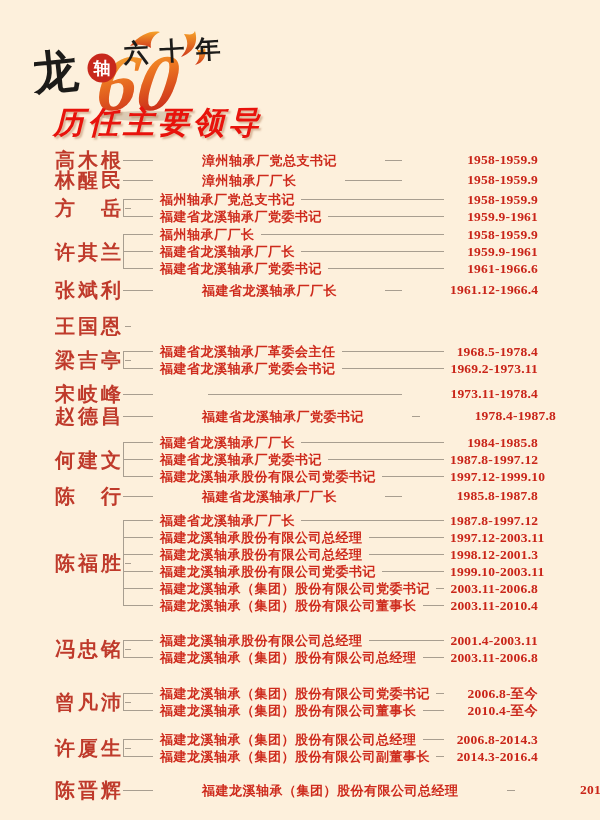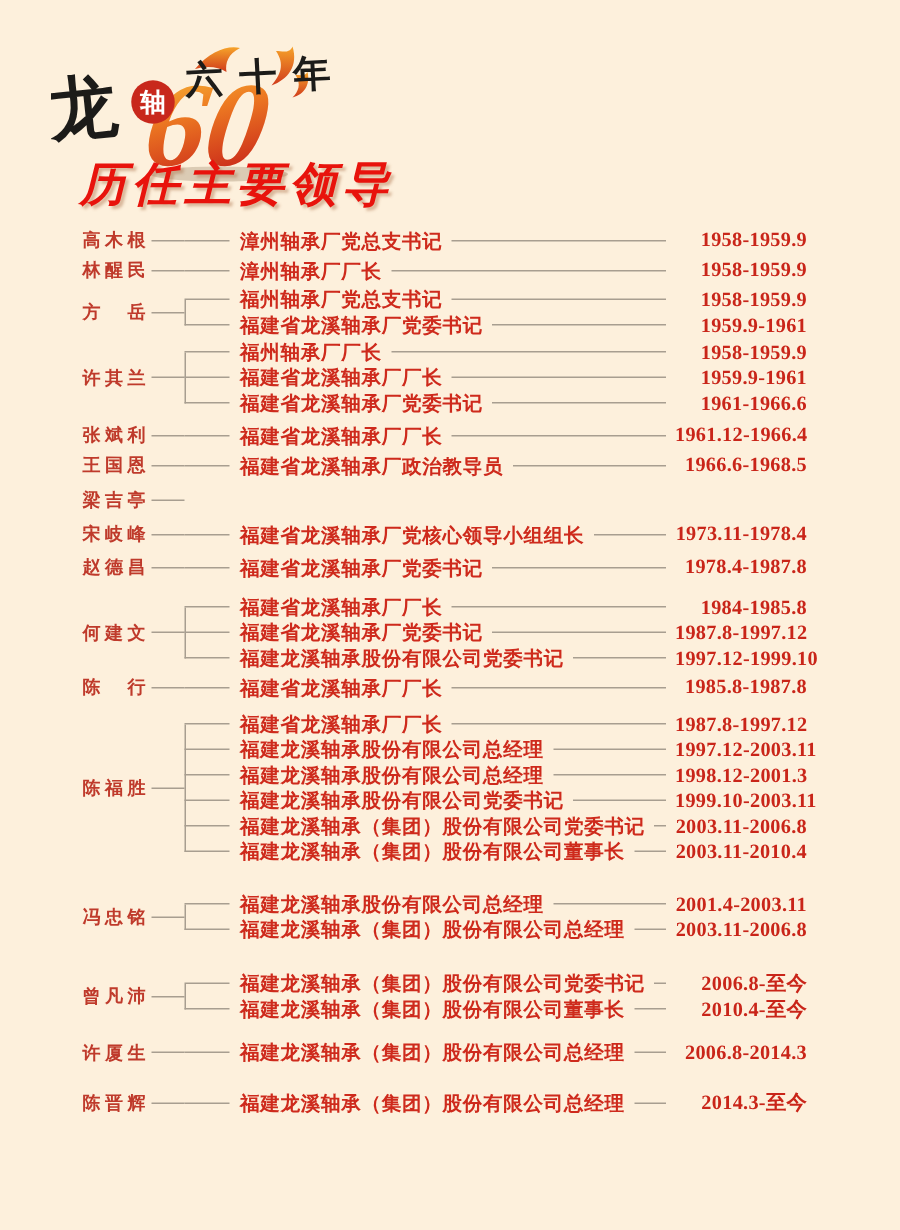--- a/index.html
+++ b/index.html
@@ -21,38 +21,38 @@
   
   .page-title{position:absolute;left:53px;top:102px;font-size:31px;font-weight:bold;
       color:var(--titlered);letter-spacing:4px;font-family:"Liberation Sans",sans-serif;
       text-shadow:2px 2px 2px rgba(170,110,70,.45);font-style:italic;}
 
   
   .list{position:absolute;left:0;top:150px;width:600px;box-sizing:border-box;
         padding:0 62px 0 55px;}
   .group{display:flex;align-items:center;}
   .name-cell{width:68px;flex-shrink:0;display:flex;align-items:center;}
-  .name{font-family:"Liberation Serif",serif;font-weight:bold;font-size:12px;
+  .name{font-family:"Liberation Serif",serif;font-weight:bold;font-size:20px;
         color:var(--namered);letter-spacing:3px;white-space:pre;line-height:1;}
   .name-line{flex:1;min-width:6px;border-top:1.6px solid var(--line);margin-left:1px;}
   .positions{flex:1;position:relative;}
   .multi > .positions::before{content:"";position:absolute;left:0;top:8.5px;bottom:8.5px;
         width:0;border-left:1.6px solid var(--line);}
   .row{display:flex;align-items:center;height:17px;}
-  .single .row{height:20px;}
+  .single .row{height:20px;gap:42px;}
   .branch{width:30px;margin-right:7px;border-top:1.6px solid var(--line);flex-shrink:0;}
   .pos{font-weight:bold;font-size:13px;color:var(--posred);letter-spacing:.5px;
        white-space:nowrap;line-height:1;}
   .lead{flex:1;border-top:1.6px solid var(--line);margin:0 6px;min-width:8px;}
   .period{width:88px;flex-shrink:0;font-family:"Liberation Serif",serif;font-weight:bold;
        font-size:13.5px;color:var(--datered);letter-spacing:.2px;white-space:nowrap;line-height:1;text-align:right;}
 
   
   .g0{margin-bottom:0}.g1{margin-bottom:1px}.g2{margin-bottom:1px}.g3{margin-bottom:3px}
-  .g4{margin-bottom:0}.g5{margin-bottom:7px}.g6{margin-bottom:7px}.g7{margin-bottom:2px}
+  .g4{margin-bottom:16px}.g5{margin-bottom:7px}.g6{margin-bottom:7px}.g7{margin-bottom:2px}
   .g8{margin-bottom:8px}.g9{margin-bottom:1px}.g10{margin-bottom:6px}.g11{margin-bottom:18px}
   .g12{margin-bottom:19px}.g13{margin-bottom:12px}.g14{margin-bottom:15px}.g15{margin-bottom:0}
 </style>
 </head>
 <body>
 
 <div class="page">
 
   <svg class="logo" viewBox="0 0 220 102" width="220" height="102" aria-hidden="true">
     <defs>
@@ -180,46 +180,51 @@
           <span class="period">1961.12-1966.4</span>
         </div>
       </div>
     </div>
 
     <div class="group single g5">
       <div class="name-cell">
         <span class="name">王国恩</span>
         <span class="name-line"></span>
       </div>
-      <div class="positions">
-        <div class="row">
-          <span class="branch"></span>
-          <span class="pos">福建省龙溪轴承厂政治教导员</span>
-          <span class="lead"></span>
-          <span class="period">1966.6-1968.5</span>
-        </div>
-      </div>
     </div>
 
     <div class="group multi g6">
       <div class="name-cell">
         <span class="name">梁吉亭</span>
         <span class="name-line"></span>
       </div>
+      <div class="positions">
+        <div class="row">
+          <span class="branch"></span>
+          <span class="pos">福建省龙溪轴承厂革委会主任</span>
+          <span class="lead"></span>
+          <span class="period">1968.5-1978.4</span>
+        </div>
+        <div class="row">
+          <span class="branch"></span>
+          <span class="pos">福建省龙溪轴承厂党委会书记</span>
+          <span class="lead"></span>
+          <span class="period">1969.2-1973.11</span>
+        </div>
+      </div>
     </div>
 
     <div class="group single g7">
       <div class="name-cell">
         <span class="name">宋岐峰</span>
         <span class="name-line"></span>
       </div>
       <div class="positions">
         <div class="row">
           <span class="branch"></span>
-          <span class="pos">福建省龙溪轴承厂党核心领导小组组长</span>
           <span class="lead"></span>
           <span class="period">1973.11-1978.4</span>
         </div>
       </div>
     </div>
 
     <div class="group single g8">
       <div class="name-cell">
         <span class="name">赵德昌</span>
         <span class="name-line"></span>
@@ -367,20 +372,26 @@
       <div class="name-cell">
         <span class="name">许厦生</span>
         <span class="name-line"></span>
       </div>
       <div class="positions">
         <div class="row">
           <span class="branch"></span>
           <span class="pos">福建龙溪轴承（集团）股份有限公司总经理</span>
           <span class="lead"></span>
           <span class="period">2006.8-2014.3</span>
+        </div>
+        <div class="row">
+          <span class="branch"></span>
+          <span class="pos">福建龙溪轴承（集团）股份有限公司副董事长</span>
+          <span class="lead"></span>
+          <span class="period">2014.3-2016.4</span>
         </div>
       </div>
     </div>
 
     <div class="group single g15">
       <div class="name-cell">
         <span class="name">陈晋辉</span>
         <span class="name-line"></span>
       </div>
       <div class="positions">

